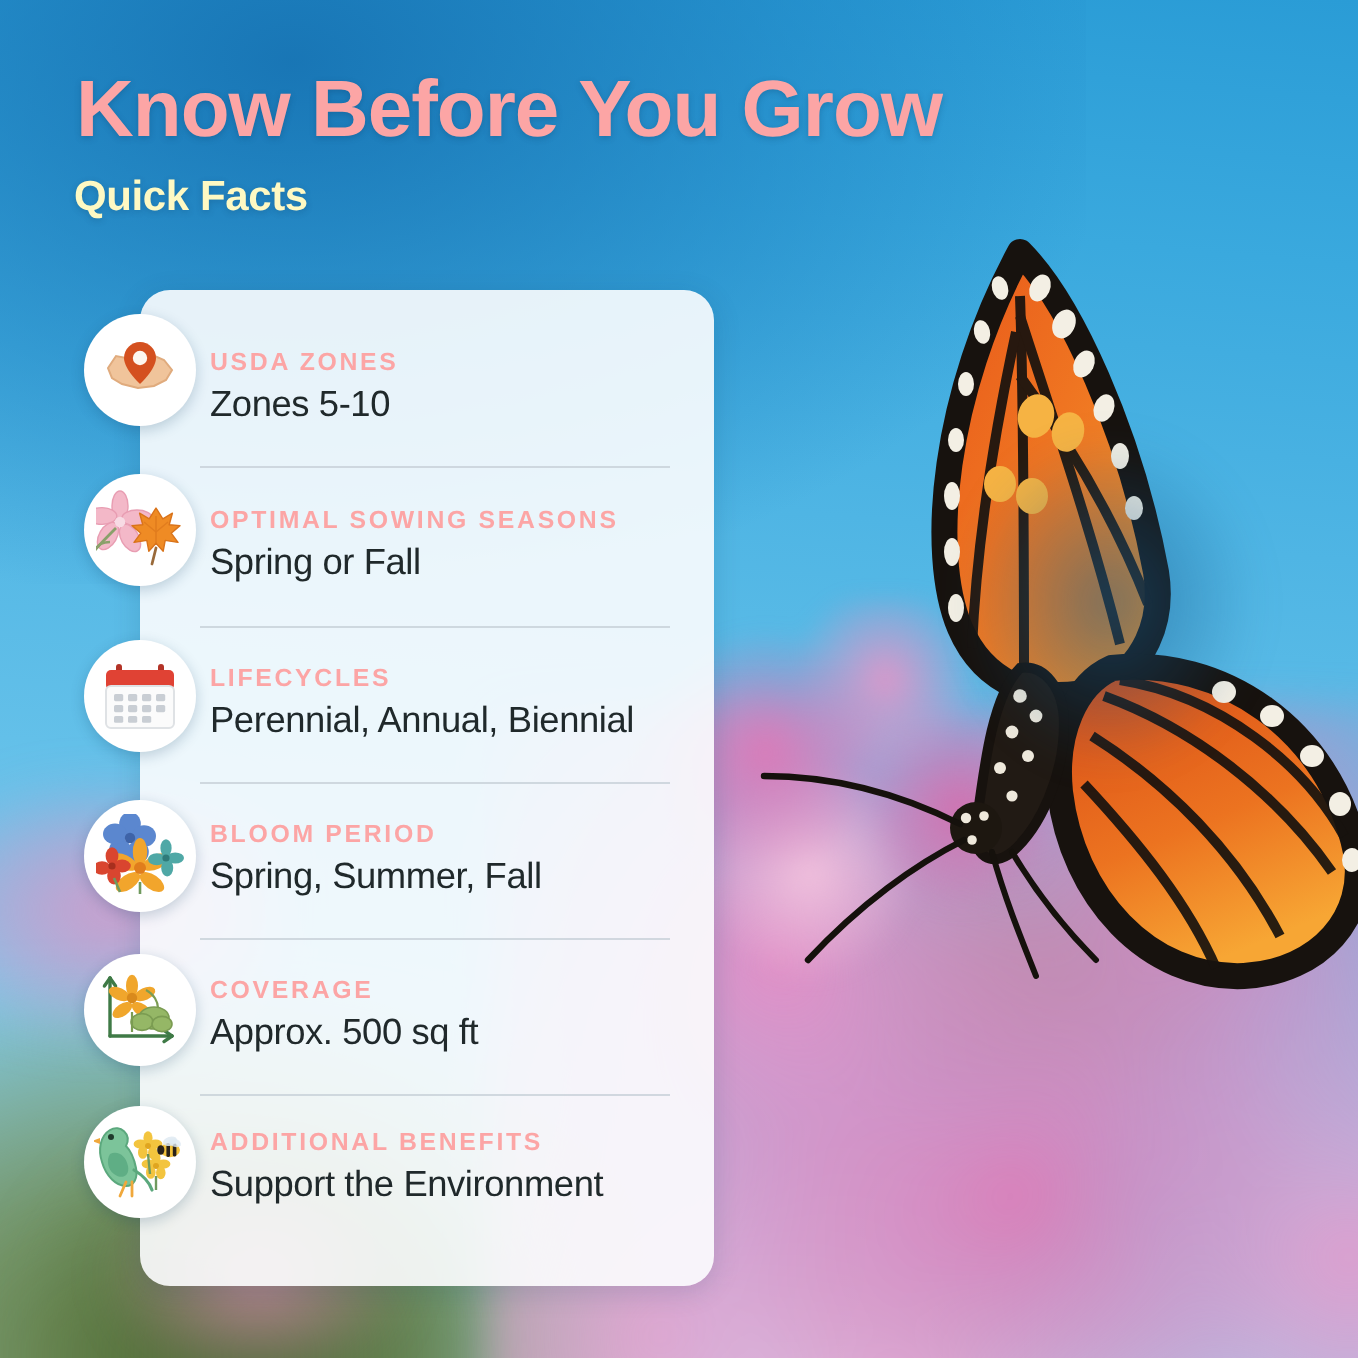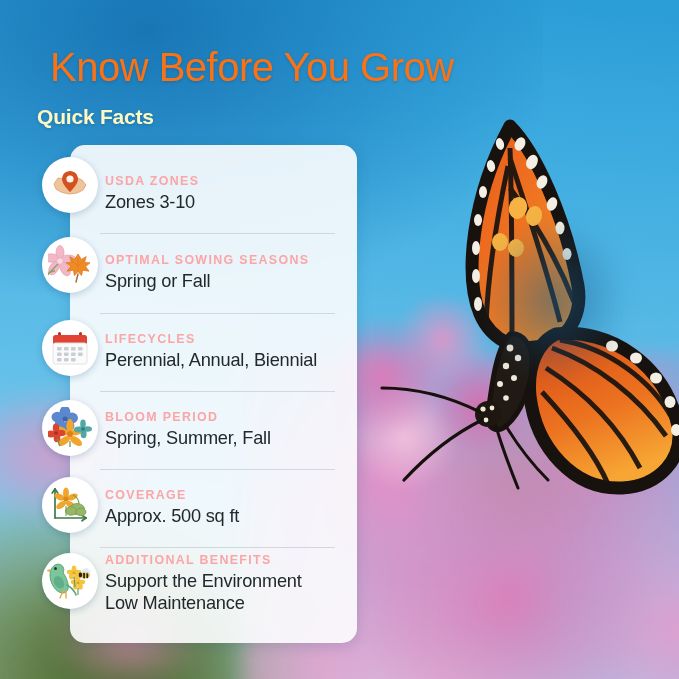--- a/index.html
+++ b/index.html
@@ -116,26 +116,26 @@
     filter: blur(9px);
   }
 
   
   .headings {
     position: absolute;
     left: 34px; top: 30px;
     z-index: 6;
   }
   .title {
-    color: #f97316;
+    color: #fca5a5;
     font-size: 40px;
-    font-weight: normal;
+    font-weight: bold;
     letter-spacing: -0.5px;
     line-height: 1.08;
-    margin: 16px;
+    margin: 4px;
     text-shadow: 0 1px 3px rgba(10,60,100,.28);
   }
   .subtitle {
     color: #fef9c3;
     font-size: 21px;
     font-weight: bold;
     letter-spacing: -0.2px;
     margin: 10px 0 0 3px;
     text-shadow: 0 1px 3px rgba(10,60,100,.25);
   }
@@ -331,21 +331,21 @@
     <div class="subtitle">Quick Facts</div>
   </div>
 
   <div class="card"></div>
 
   <div class="rows">
 
     <div class="fact-row" style="height:78px">
       <div class="row-text">
         <div class="fact-label">USDA ZONES</div>
-        <div class="fact-value">Zones 3-10</div>
+        <div class="fact-value">Zones 5-10</div>
       </div>
     </div>
 
     <div class="fact-row" style="height:80px">
       <div class="row-text">
         <div class="fact-label">OPTIMAL SOWING SEASONS</div>
         <div class="fact-value">Spring or Fall</div>
       </div>
     </div>
 
@@ -367,21 +367,20 @@
       <div class="row-text">
         <div class="fact-label">COVERAGE</div>
         <div class="fact-value">Approx. 500 sq ft</div>
       </div>
     </div>
 
     <div class="fact-row" style="height:74px">
       <div class="row-text">
         <div class="fact-label">ADDITIONAL BENEFITS</div>
         <div class="fact-value">Support the Environment</div>
-        <div class="fact-value">Low Maintenance</div>
       </div>
     </div>
 
   </div>
 
   <div class="badge" style="top:157px">
     <svg width="42" height="42" viewBox="0 0 42 42">
       <path d="M5 20 L9 14 L14 15 L18 12 L26 13 L33 16 L37 21 L34 26 L28 29 L20 30 L12 28 L7 25 Z" fill="#f0c49b" stroke="#e0ab7d" stroke-width="1"></path>
       <path d="M21 7 C 16.6 7, 13 10.6, 13 15 C 13 20.6, 21 28, 21 28 C 21 28, 29 20.6, 29 15 C 29 10.6, 25.4 7, 21 7 Z" fill="#d4501f"></path>
       <circle cx="21" cy="15" r="3.6" fill="#fdf6ee"></circle>

